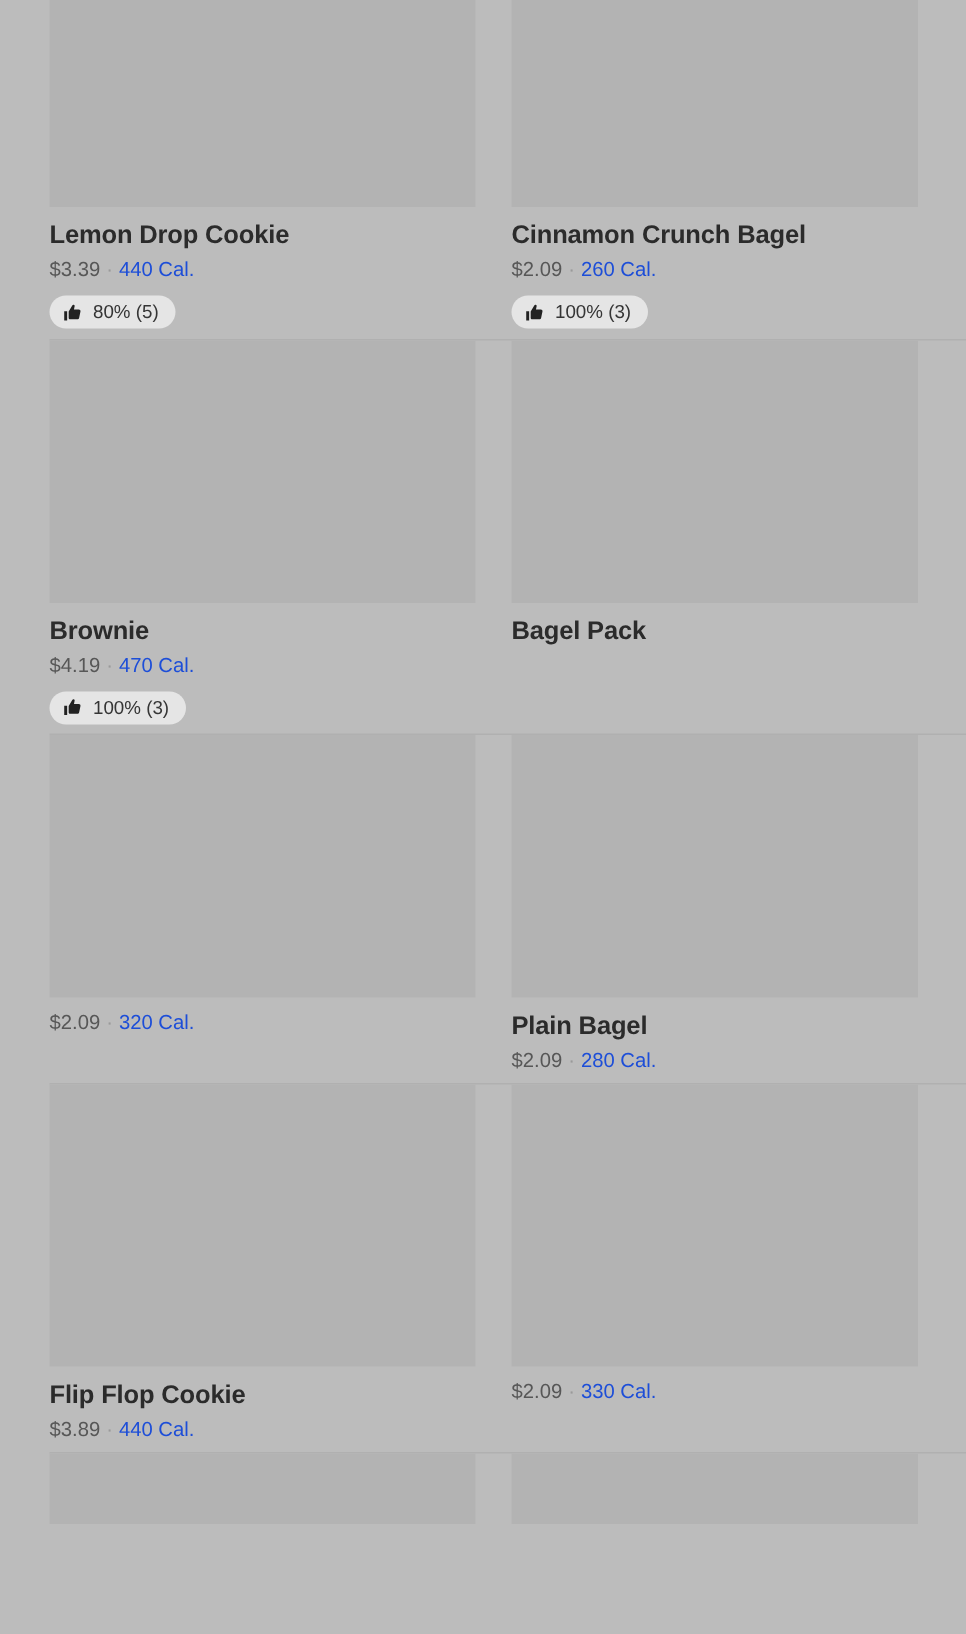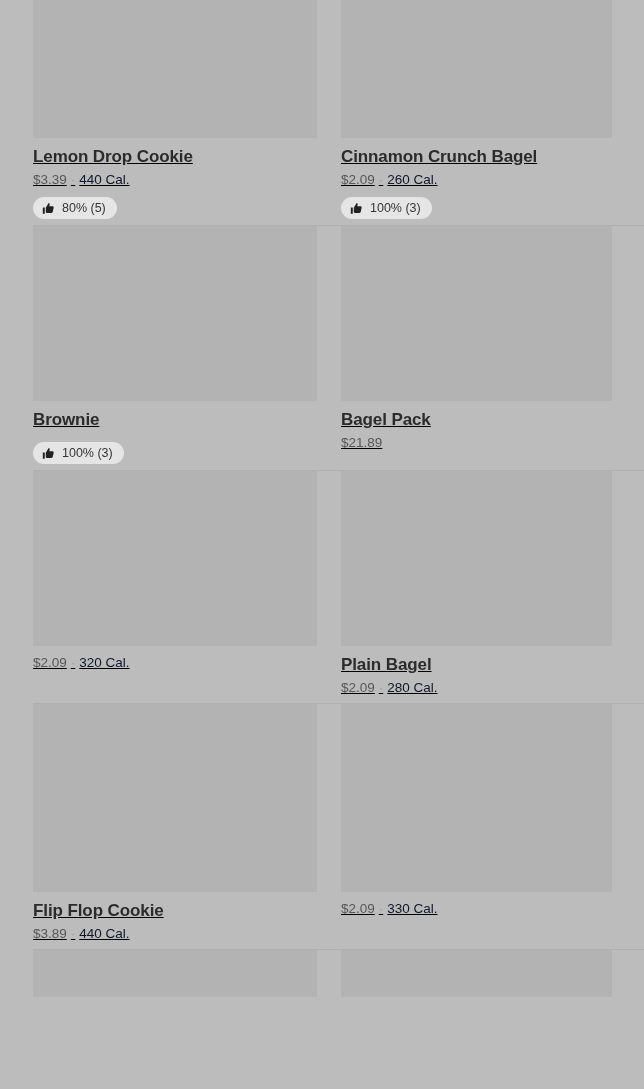--- a/index.html
+++ b/index.html
@@ -17,21 +17,20 @@
 
   .menu-grid {
     position: relative;
     width: 644px;
   }
 
   .menu-row {
     display: flex;
     width: 644px;
     position: relative;
-    text-decoration: underline;
   }
 
   .row-divider {
     height: 1px;
     background: #b0b0b0;
     margin: 0 0 0 33px;
     width: 611px;
   }
 
   .menu-card {
@@ -87,21 +86,21 @@
     color: #575757;
     text-align: center;
   }
 
   .meta-sep {
     color: #9a9a9a;
     padding: 0 4px;
   }
 
   .meta-cal {
-    color: #0f172a;
+    color: #1d4ed8;
   }
 
   .rating-badge {
     display: inline-flex;
     align-items: center;
     gap: 7px;
     background: #e5e5e5;
     border-radius: 13px;
     padding: 4px 11px 4px 9px;
     margin-top: 8px;
@@ -157,36 +156,37 @@
               </svg>
             </span>
             <span class="rating-text">100% (3)</span>
           </div></div>
       </div>
     </div>
     <div class="row-divider"></div>
     <div class="menu-row">
       <div class="menu-card col-left">
         <div class="card-image" style="height: 175px;"></div>
-        <div class="card-body"><div class="card-title">Brownie</div><div class="rating-badge">
+        <div class="card-body"><div class="card-title">Brownie</div><div class="card-meta">
+            <span class="meta-price">$4.19</span>
+            <span class="meta-sep">·</span>
+            <span class="meta-cal">470 Cal.</span>
+          </div><div class="rating-badge">
             <span class="thumb-icon">
               <svg viewBox="0 0 24 24" width="13" height="13" aria-hidden="true">
                 <path fill="#222222" d="M1.5 10.2h3.6v11.3H1.5zM7 10.4l4.4-7.3c.5-.9 1.1-1.2 1.8-1 .9.2 1.3 1 1.1 2L13.5 8h5.9c1.4 0 2.4 1.1 2.1 2.4l-1.6 7.7c-.2 1.2-1.2 2-2.4 2H8.8c-1 0-1.8-.7-1.8-1.6z"></path>
               </svg>
             </span>
             <span class="rating-text">100% (3)</span>
           </div></div>
       </div>
       <div class="menu-card col-right">
         <div class="card-image" style="height: 175px;"></div>
         <div class="card-body">
           <div class="card-title">Bagel Pack</div>
-          <div class="card-meta">
-            <span class="meta-price">$21.89</span>
-          </div>
         </div>
       </div>
     </div>
     <div class="row-divider"></div>
     <div class="menu-row">
       <div class="menu-card col-left">
         <div class="card-image" style="height: 175px;"></div>
         <div class="card-body">
           <div class="card-meta">
             <span class="meta-price">$2.09</span>

